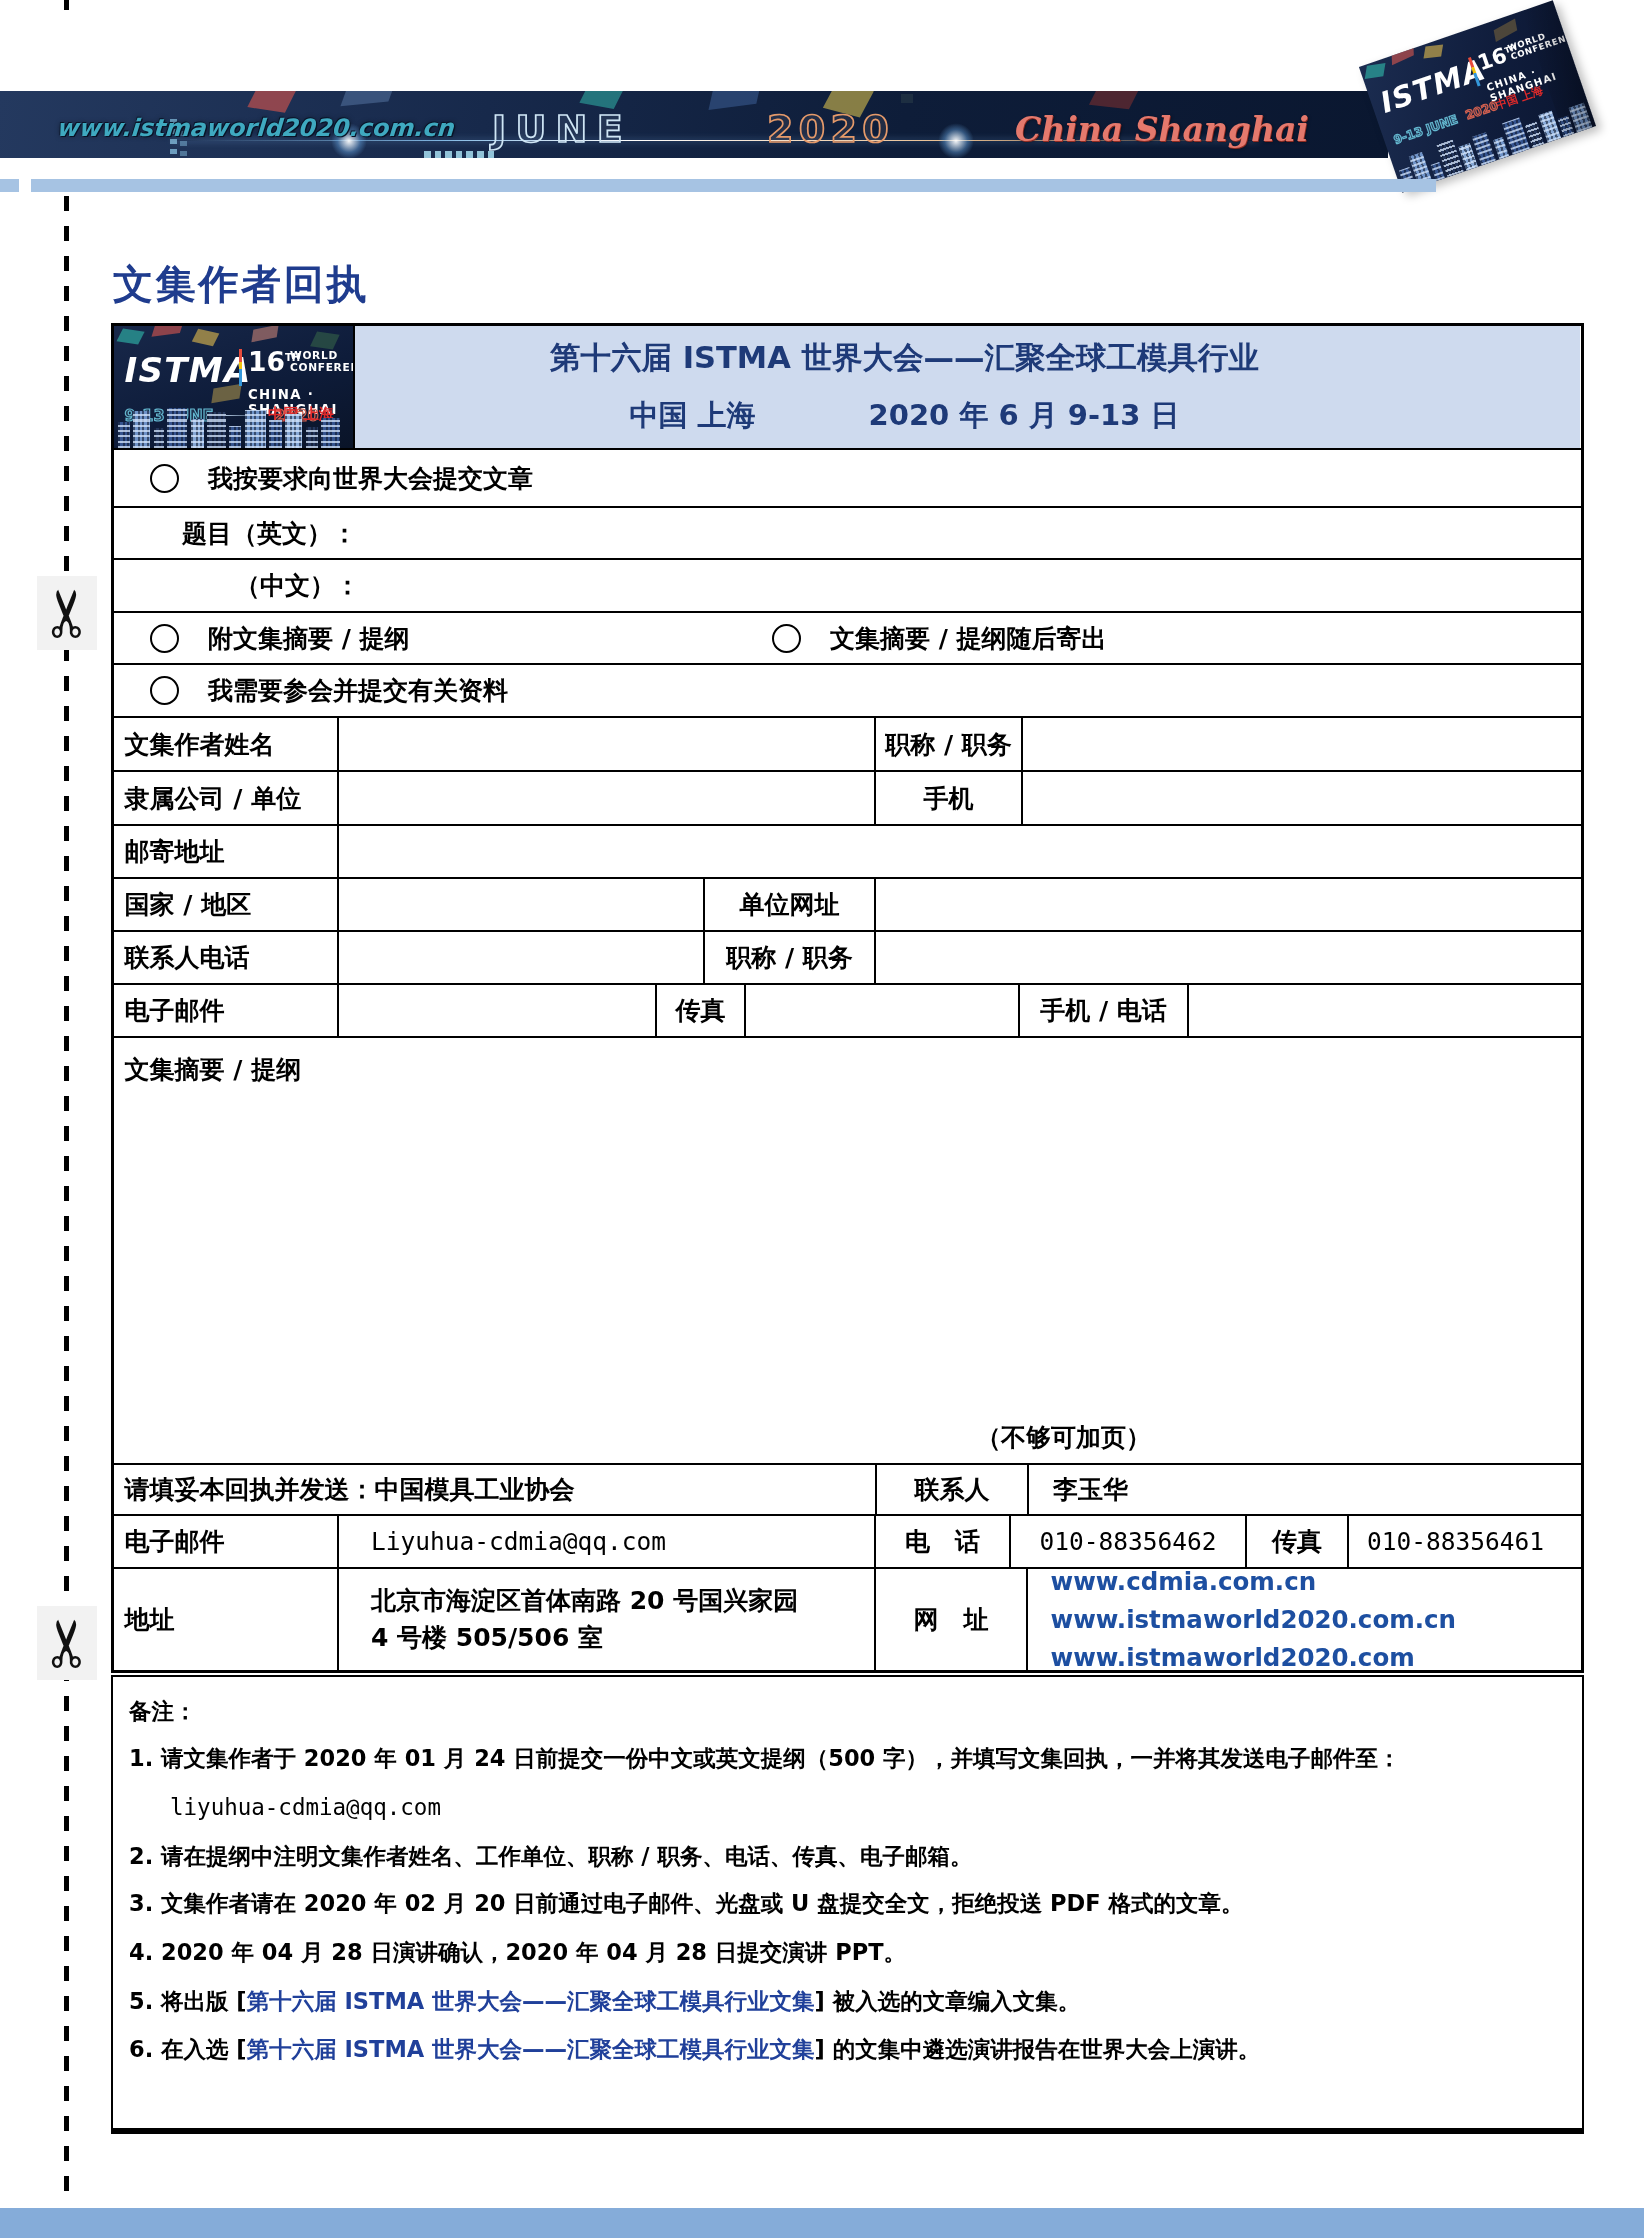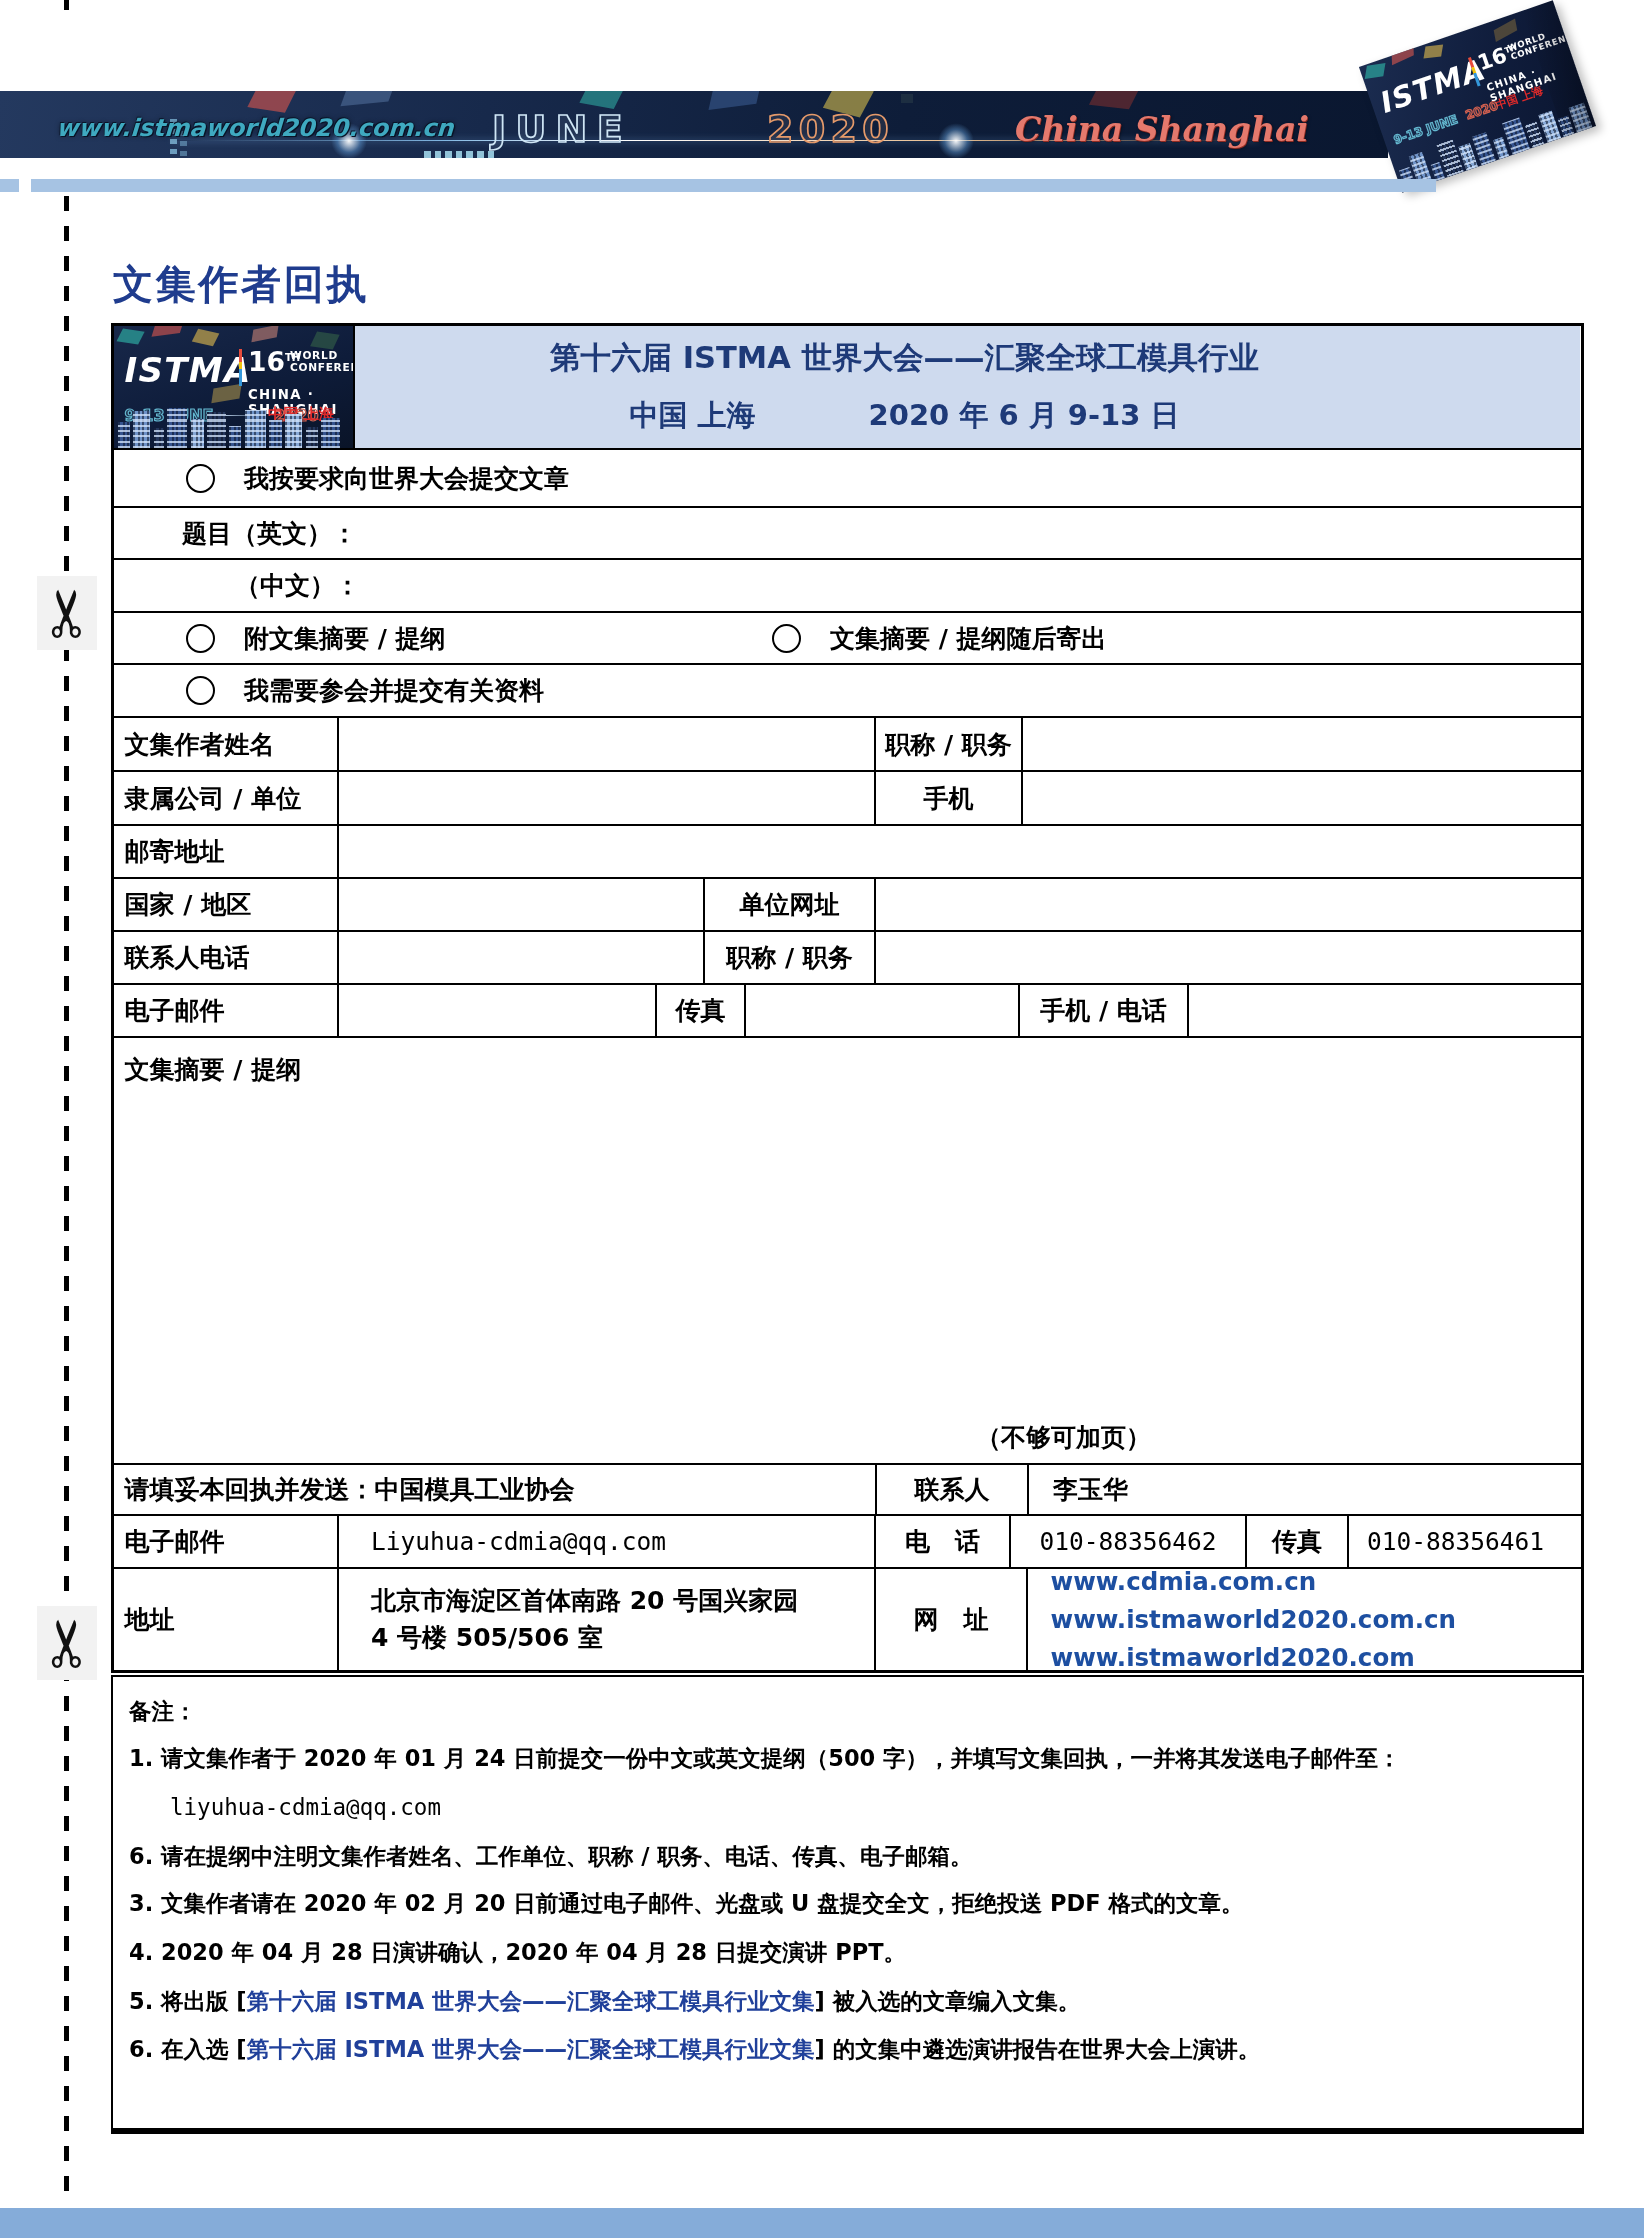--- a/index.html
+++ b/index.html
@@ -90,21 +90,21 @@
   .b{background-color:#35548f;
      background-image:repeating-linear-gradient(0deg,rgba(215,232,255,.75) 0 2px,transparent 2px 5.3px),
                       repeating-linear-gradient(90deg,rgba(8,16,34,.55) 0 2px,transparent 2px 4.6px);}
 
   
   .r-sm{height:58px;} .r-78{height:52px;} .r-80{height:53px;} .r-81{height:54px;}
   .row-text{font-size:25px;font-weight:700;}
   .radio{width:25px;height:25px;border:2px solid #000;border-radius:50%;background:#fff;flex:0 0 auto;}
   .radio-wrap{display:flex;align-items:center;gap:29px;}
   .ind-title{padding-left:68px;} .ind-cn{padding-left:121px;}
-  .ind-radio{padding-left:72px;}
+  .ind-radio{padding-left:36px;}
   .radio2{position:absolute;left:658px;top:0;bottom:0;display:flex;align-items:center;gap:29px;}
   .relrow{position:relative;}
 
   
   .r-big{height:427px;}
   .bigcell{width:100%;position:relative;}
   .big-label{position:absolute;left:10.6px;top:14.6px;font-size:25px;font-weight:700;}
   .addpage{position:absolute;left:862px;bottom:9.3px;font-size:25px;font-weight:700;}
 
   
@@ -361,21 +361,21 @@
         <span class="weblink">www.istmaworld2020.com.cn</span>
         <span class="weblink">www.istmaworld2020.com</span>
       </div>
     </div>
   </div>
 
   <div class="notes">
     <div class="note-line" style="top:18.6px;">备注：</div>
     <div class="note-line" style="top:66px;">1. 请文集作者于 2020 年 01 月 24 日前提交一份中文或英文提纲（500 字），并填写文集回执，一并将其发送电子邮件至：</div>
     <div class="note-line note-email" style="top:117px;">liyuhua-cdmia@qq.com</div>
-    <div class="note-line" style="top:164px;">6. 请在提纲中注明文集作者姓名、工作单位、职称 / 职务、电话、传真、电子邮箱。</div>
+    <div class="note-line" style="top:164px;">2. 请在提纲中注明文集作者姓名、工作单位、职称 / 职务、电话、传真、电子邮箱。</div>
     <div class="note-line" style="top:211px;">3. 文集作者请在 2020 年 02 月 20 日前通过电子邮件、光盘或 U 盘提交全文，拒绝投送 PDF 格式的文章。</div>
     <div class="note-line" style="top:260px;">4. 2020 年 04 月 28 日演讲确认，2020 年 04 月 28 日提交演讲 PPT。</div>
     <div class="note-line" style="top:309px;">
       <span>5. 将出版 [</span><span class="nblue">第十六届 ISTMA 世界大会——汇聚全球工模具行业文集</span><span>] 被入选的文章编入文集。</span>
     </div>
     <div class="note-line" style="top:357px;">
       <span>6. 在入选 [</span><span class="nblue">第十六届 ISTMA 世界大会——汇聚全球工模具行业文集</span><span>] 的文集中遴选演讲报告在世界大会上演讲。</span>
     </div>
   </div>
 

